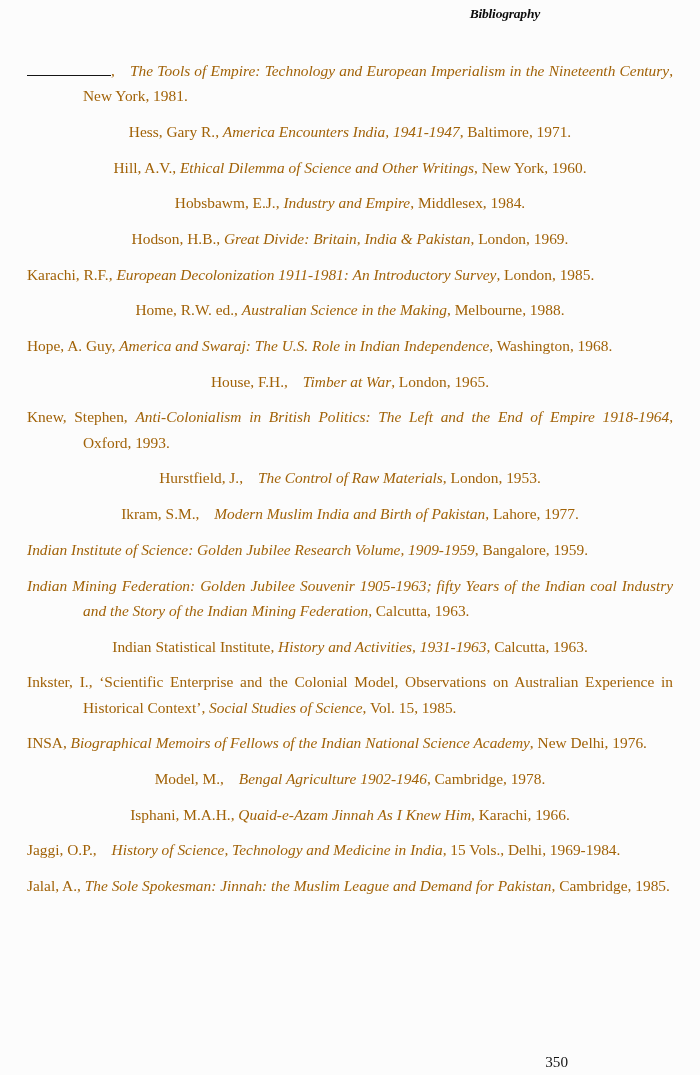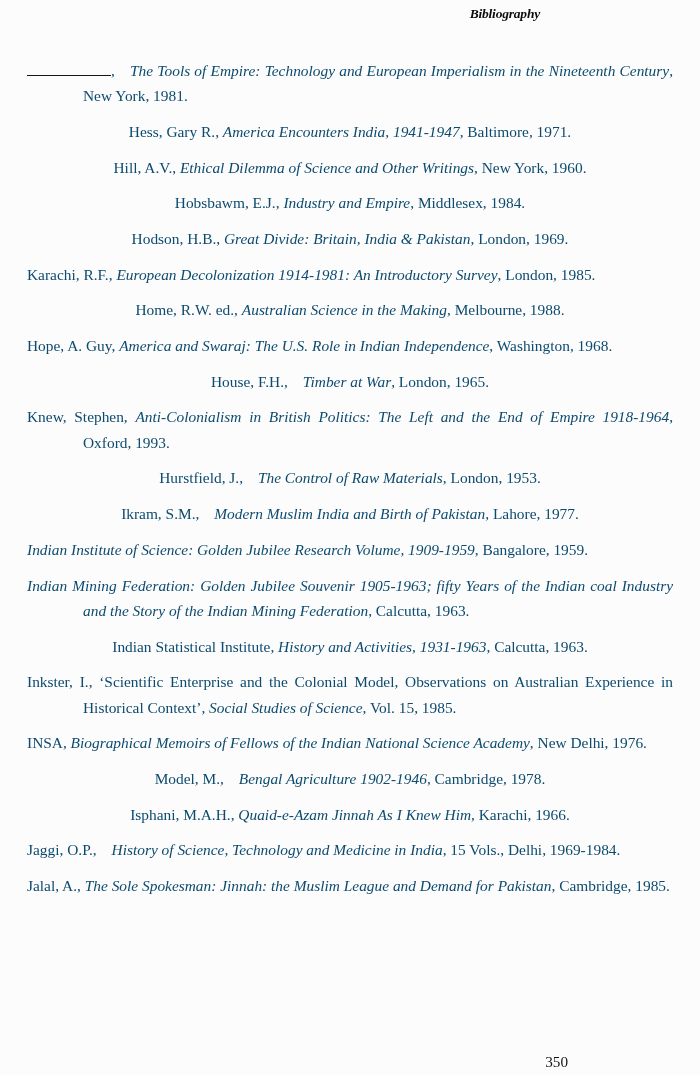--- a/index.html
+++ b/index.html
@@ -49,21 +49,21 @@
   }
 
   .entry {
     font-size: 15.4px;
     line-height: 25.3px;
     text-align: justify;
     text-justify: inter-word;
     padding-left: 56px;
     text-indent: -56px;
     margin: 0 0 10.4px 0;
-    color: #0c4a6e;
+    color: #a16207;
     word-spacing: 0px;
   }
 
   .entry:last-of-type {
     margin-bottom: 0;
   }
 
   
   .entry.single {
     text-align: center;
@@ -111,21 +111,21 @@
 <div class="page">
 
   <div class="running-header">Bibliography</div>
 
   <div class="biblio">
       <p class="entry"><span class="authorrule"></span><span class="rom">, </span><span class="gap"></span><span class="ital">The Tools of Empire: Technology and European Imperialism in the Nineteenth Century</span><span class="rom">, New York, 1981.</span></p>
       <p class="entry single"><span class="rom">Hess, Gary R., </span><span class="ital">America Encounters India, 1941-1947</span><span class="rom">, Baltimore, 1971.</span></p>
       <p class="entry single"><span class="rom">Hill, A.V., </span><span class="ital">Ethical Dilemma of Science and Other Writings</span><span class="rom">, New York, 1960.</span></p>
       <p class="entry single"><span class="rom">Hobsbawm, E.J., </span><span class="ital">Industry and Empire</span><span class="rom">, Middlesex, 1984.</span></p>
       <p class="entry single"><span class="rom">Hodson, H.B., </span><span class="ital">Great Divide: Britain, India &amp; Pakistan</span><span class="rom">, London, 1969.</span></p>
-      <p class="entry"><span class="rom">Karachi, R.F., </span><span class="ital">European Decolonization 1914-1981: An Introductory Survey</span><span class="rom">, London, 1985.</span></p>
+      <p class="entry"><span class="rom">Karachi, R.F., </span><span class="ital">European Decolonization 1911-1981: An Introductory Survey</span><span class="rom">, London, 1985.</span></p>
       <p class="entry single"><span class="rom">Home, R.W. ed., </span><span class="ital">Australian Science in the Making</span><span class="rom">, Melbourne, 1988.</span></p>
       <p class="entry"><span class="rom">Hope, A. Guy, </span><span class="ital">America and Swaraj: The U.S. Role in Indian Independence</span><span class="rom">, Washington, 1968.</span></p>
       <p class="entry single"><span class="rom">House, F.H.,  </span><span class="gap"></span><span class="ital">Timber at War</span><span class="rom">, London, 1965.</span></p>
       <p class="entry"><span class="rom">Knew, Stephen, </span><span class="ital">Anti-Colonialism in British Politics: The Left and the End of Empire 1918-1964</span><span class="rom">, Oxford, 1993.</span></p>
       <p class="entry single"><span class="rom">Hurstfield, J.,  </span><span class="gap"></span><span class="ital">The Control of Raw Materials</span><span class="rom">, London, 1953.</span></p>
       <p class="entry single"><span class="rom">Ikram, S.M.,  </span><span class="gap"></span><span class="ital">Modern Muslim India and Birth of Pakistan</span><span class="rom">, Lahore, 1977.</span></p>
       <p class="entry"><span class="ital">Indian Institute of Science: Golden Jubilee Research Volume, 1909-1959</span><span class="rom">, Bangalore, 1959.</span></p>
       <p class="entry"><span class="ital">Indian Mining Federation: Golden Jubilee Souvenir 1905-1963; fifty Years of the Indian coal Industry and the Story of the Indian Mining Federation</span><span class="rom">, Calcutta, 1963.</span></p>
       <p class="entry single"><span class="rom">Indian Statistical Institute, </span><span class="ital">History and Activities, 1931-1963</span><span class="rom">, Calcutta, 1963.</span></p>
       <p class="entry"><span class="rom">Inkster, I., ‘Scientific Enterprise and the Colonial Model, Observations on Australian Experience in Historical Context’, </span><span class="ital">Social Studies of Science</span><span class="rom">, Vol. 15, 1985.</span></p>

